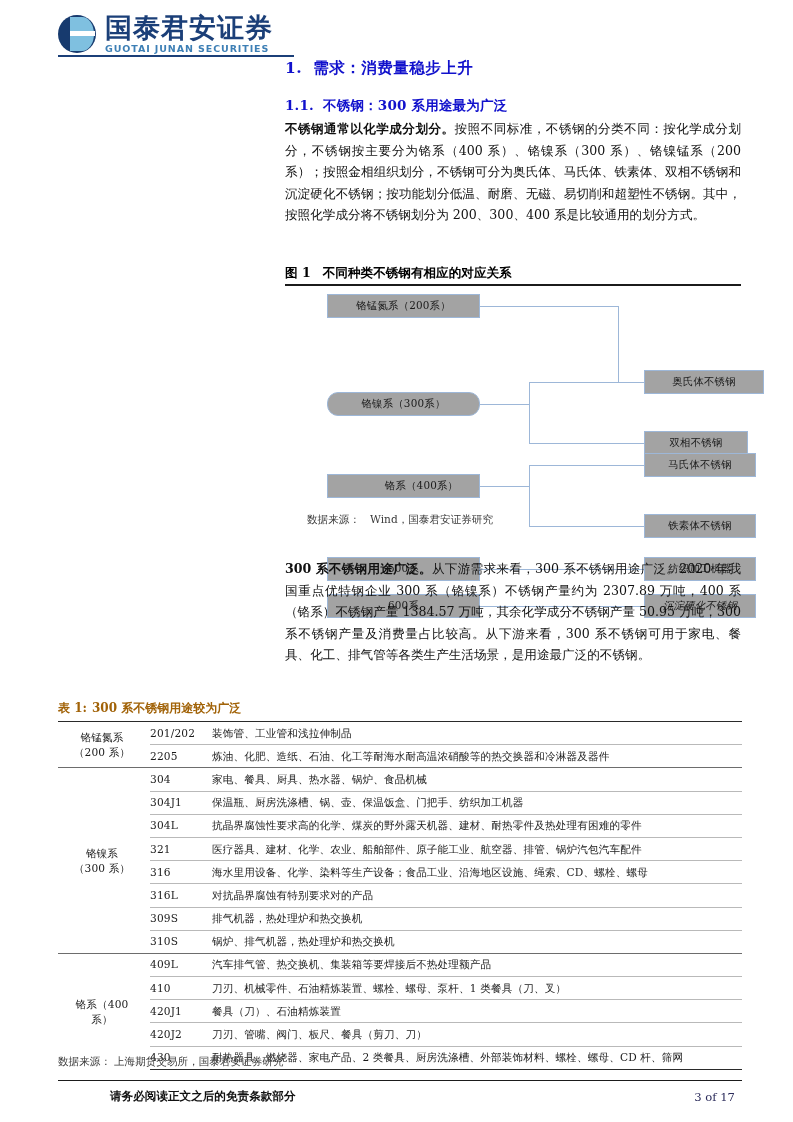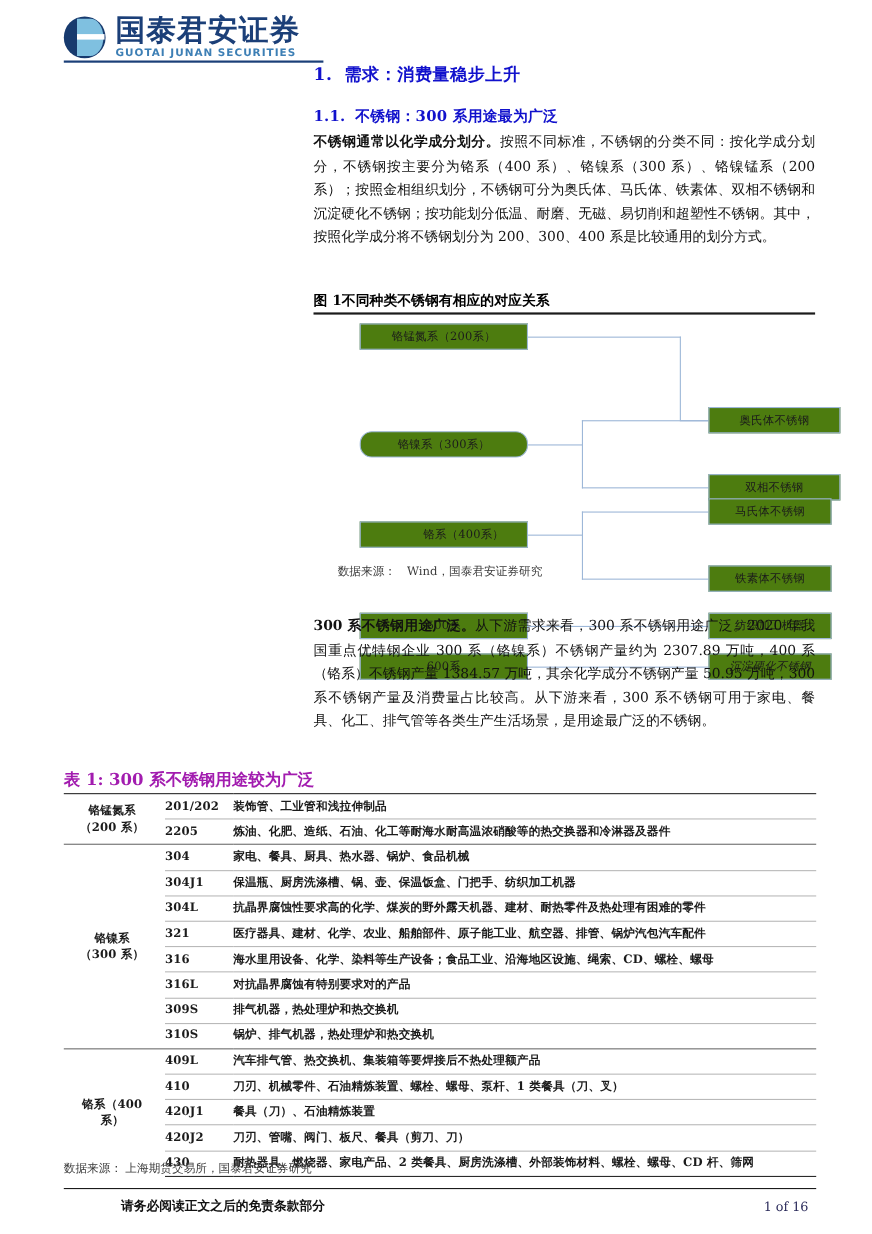--- a/index.html
+++ b/index.html
@@ -135,41 +135,41 @@
   .fig-title {
     position: absolute;
     left: 285px;
     top: 265px;
     font-family: "DejaVu Serif", "Liberation Serif", serif;
     font-size: 12.6px;
     font-weight: bold;
     color: #000000;
     white-space: nowrap;
   }
-  .fig-title .lbl { margin-right: 0; }
+  .fig-title .lbl { margin-right: 12px; }
   .fig-rule-top {
     position: absolute;
     left: 285px;
     top: 284px;
     width: 456px;
     height: 1.6px;
     background: #1b1b1b;
   }
   .fig-canvas {
     position: absolute;
     left: 285px;
     top: 286px;
     width: 456px;
     height: 222px;
   }
   .fbox {
     position: absolute;
     box-sizing: border-box;
     border: 1px solid #9db7d8;
-    background: #4d7c0f;
+    background: #a3a3a3;
     font-family: "DejaVu Serif", "Liberation Serif", serif;
     font-size: 10.4px;
     color: #1b1b1b;
     display: flex;
     align-items: center;
     justify-content: center;
     white-space: nowrap;
     letter-spacing: 0.2px;
   }
   .fline {
@@ -188,39 +188,38 @@
   }
   #fig-src { left: 307px; top: 513px; }
   #fig-src .label { margin-right: 10px; }
 
   
   .tbl-title {
     position: absolute;
     left: 58px;
     top: 700px;
     font-family: "DejaVu Serif", "Liberation Serif", serif;
-    font-size: 15px;
-    font-weight: bold;
-    color: #a21caf;
+    font-size: 12px;
+    font-weight: bold;
+    color: #a16207;
     white-space: nowrap;
   }
   .tbl-title .lbl { margin-right: 5px; }
   .tbl-wrap {
     position: absolute;
     left: 58px;
     top: 721px;
     width: 684px;
   }
   table.data {
     border-collapse: collapse;
     width: 684px;
     font-family: "DejaVu Serif", "Liberation Serif", serif;
     font-size: 10.6px;
     color: #1b1b1b;
-    font-weight: bold;
   }
   table.data td {
     padding: 3.6px 4px 3.6px 0;
     vertical-align: middle;
     line-height: 15px;
     letter-spacing: 0.15px;
   }
   td.grp {
     width: 88px;
     text-align: center;
@@ -326,21 +325,21 @@
     <div class="fline h" style="left:195px; top:320px; width:164px;"></div>
 
     <div class="fbox" style="left:42px; top:8px; width:153px; height:24px;">铬锰氮系（200系）</div>
     <div class="fbox" style="left:42px; top:106px; width:153px; height:24px;border-radius:11px;">铬镍系（300系）</div>
     <div class="fbox" style="left:42px; top:188px; width:153px; height:24px;padding-left:36px;">铬系（400系）</div>
     <div class="fbox" style="left:42px; top:171px; width:0; height:0; border:none;"></div>
     <div class="fbox" style="left:42px; top:271px; width:153px; height:24px;">500系</div>
     <div class="fbox" style="left:42px; top:308px; width:153px; height:24px;text-align:center;">600系</div>
 
     <div class="fbox" style="left:359px; top:84px; width:120px; height:24px;text-align:center;">奥氏体不锈钢</div>
-    <div class="fbox" style="left:359px; top:145px; width:120px; height:24px;">双相不锈钢</div>
+    <div class="fbox" style="left:359px; top:145px; width:104px; height:24px;">双相不锈钢</div>
     <div class="fbox" style="left:359px; top:167px; width:0; height:0; border:none;"></div>
     <div class="fbox" style="left:359px; top:167px; width:0; height:0; border:none;"></div>
     <div class="fbox" style="left:359px; top:167px; width:0; height:0; border:none;"></div>
     <div class="fbox" style="left:359px; top:167px; width:112px; height:24px;">马氏体不锈钢</div>
     <div class="fbox" style="left:359px; top:228px; width:112px; height:24px;">铁素体不锈钢</div>
     <div class="fbox" style="left:359px; top:271px; width:112px; height:24px;">纺织加工机器</div>
     <div class="fbox" style="left:359px; top:308px; width:112px; height:24px;font-style:italic;">沉淀硬化不锈钢</div>
   </div>
 
   <div class="src" id="fig-src">
@@ -436,15 +435,15 @@
       </tbody>
     </table>
   </div>
 
   <div class="src" id="tbl-src">
     <span class="label">数据来源：</span><span>上海期货交易所，国泰君安证券研究</span>
   </div>
 
   <div class="footer-rule"></div>
   <div class="footer-note">请务必阅读正文之后的免责条款部分</div>
-  <div class="footer-page">1 of 16</div>
+  <div class="footer-page">3 of 17</div>
 
 </div>
 
 </body></html>

